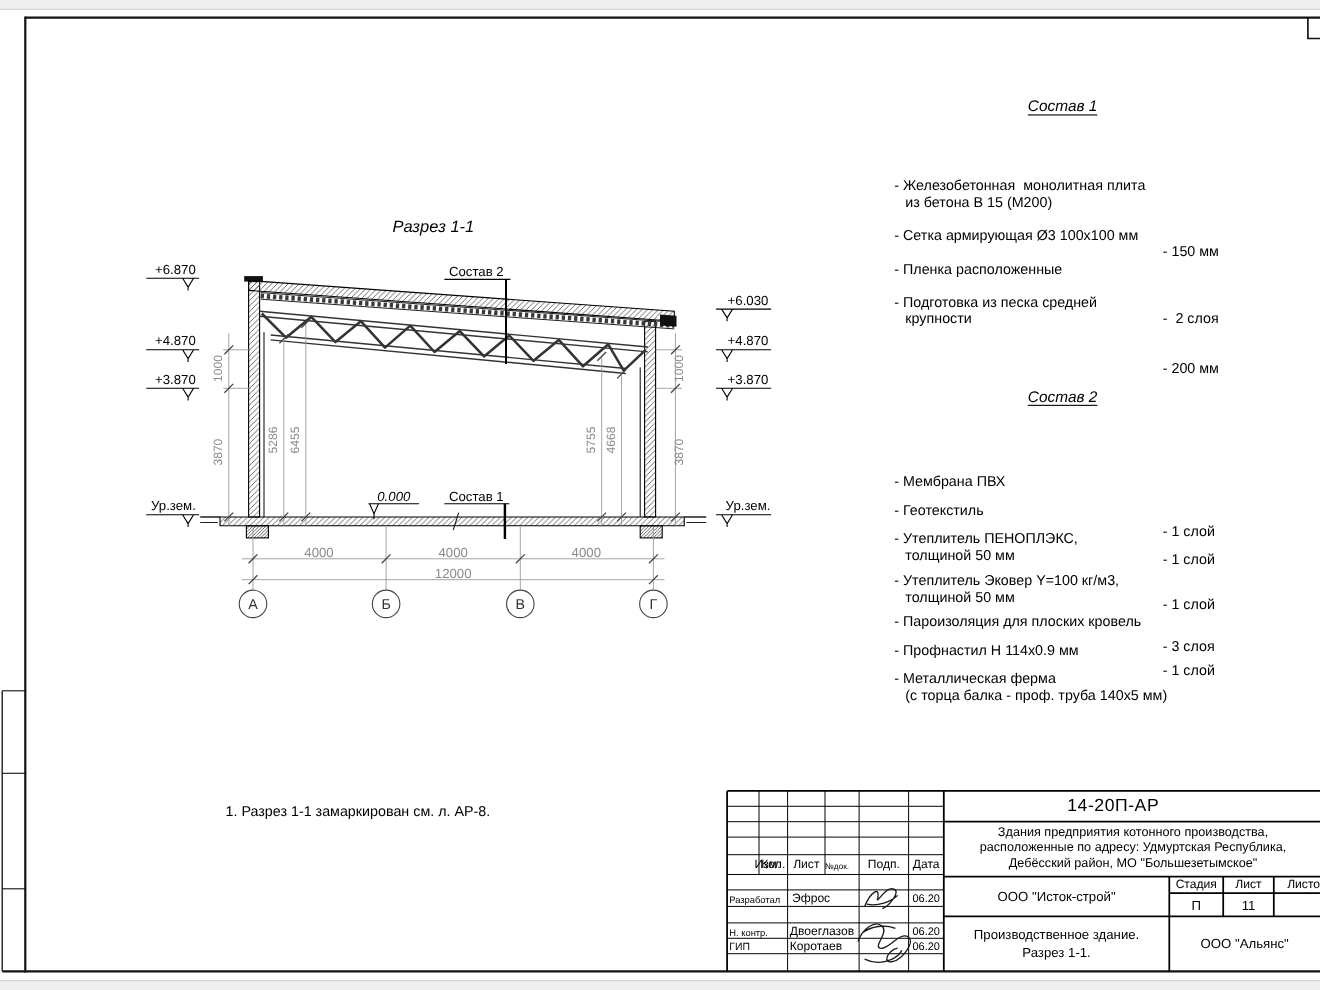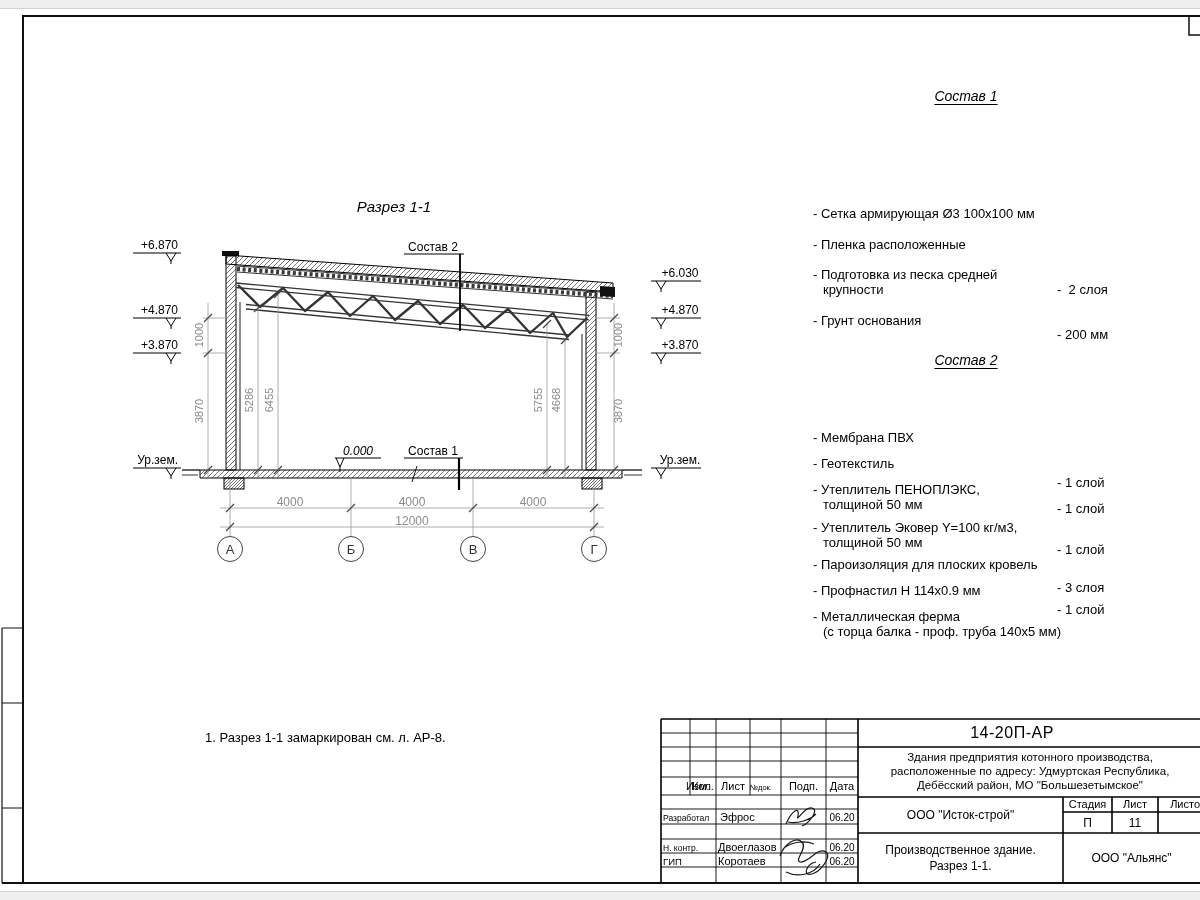--- a/index.html
+++ b/index.html
@@ -230,35 +230,35 @@
   <div class="t c span-lbl dimtxt" style="left:382px;top:495px;">4000</div>
   <div class="t c span-lbl dimtxt" style="left:503px;top:495px;">4000</div>
   <div class="t c span-lbl dimtxt" style="left:382px;top:514px;">12000</div>
 
   <div class="t c axis-l" style="left:217px;top:542px;">А</div>
   <div class="t c axis-l" style="left:338px;top:542px;">Б</div>
   <div class="t c axis-l" style="left:460px;top:542px;">В</div>
   <div class="t c axis-l" style="left:581px;top:542px;">Г</div>
 
   <div class="t lh" style="left:906px;top:88px;">Состав 1</div>
+  <div class="li" style="top:131px;">
+    <div>- Железобетонная  монолитная плита</div><div class="l2">из бетона В 15 (М200)</div>
+    <div class="val">- 150 мм</div>
+  </div>
   <div class="li" style="top:176px;">
     <div>- Сетка армирующая Ø3 100x100 мм</div>
     <div class="val"></div>
   </div>
   <div class="li" style="top:207px;">
     <div>- Пленка расположенные</div>
     <div class="val">-  2 слоя</div>
   </div>
   <div class="li" style="top:237px;">
     <div>- Подготовка из песка средней</div><div class="l2">крупности</div>
     <div class="val">- 200 мм</div>
-  </div>
-  <div class="li" style="top:283px;">
-    <div>- Грунт основания</div>
-    <div class="val"></div>
   </div>
 
   <div class="t lh" style="left:906px;top:352px;">Состав 2</div>
   <div class="li" style="top:400px;">
     <div>- Мембрана ПВХ</div>
     <div class="val">- 1 слой</div>
   </div>
   <div class="li" style="top:426px;">
     <div>- Геотекстиль</div>
     <div class="val">- 1 слой</div>

